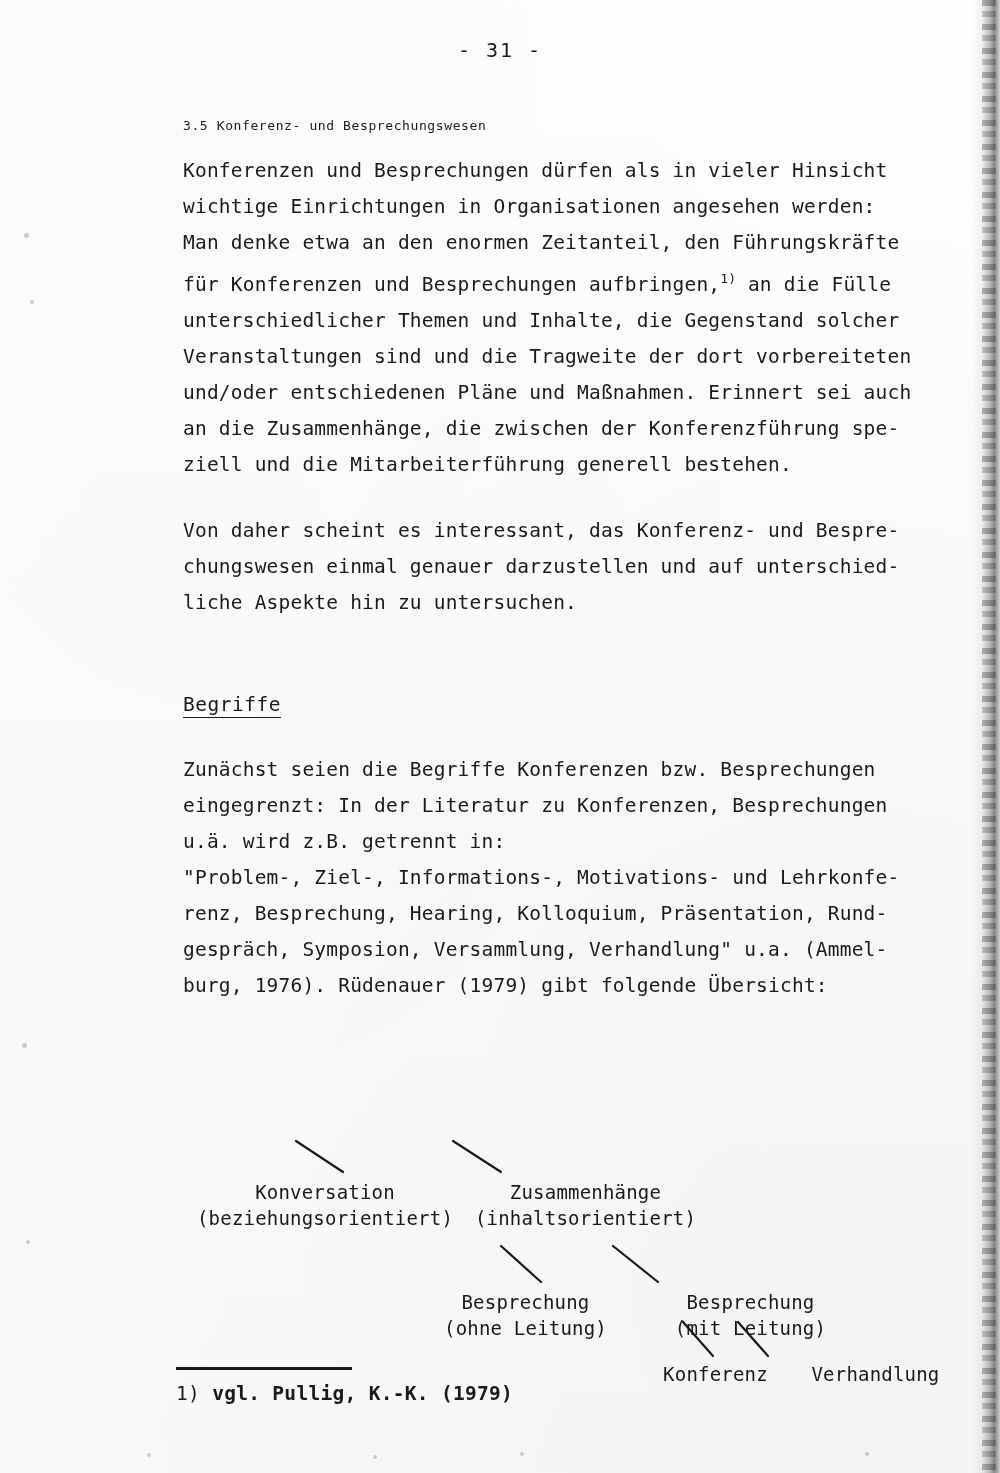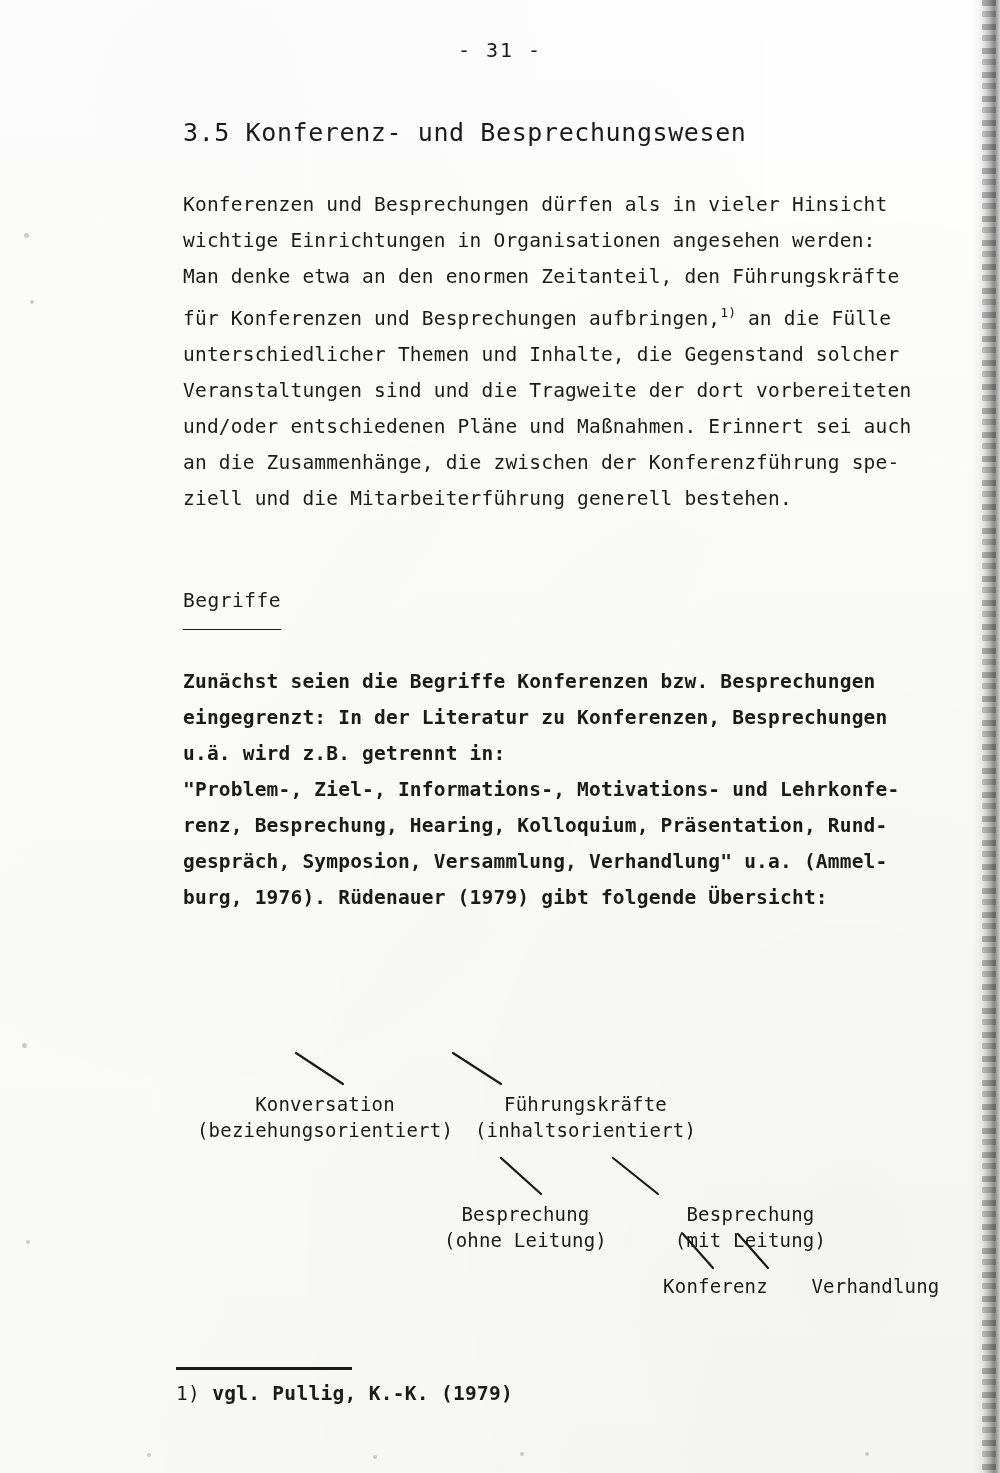--- a/index.html
+++ b/index.html
@@ -72,41 +72,41 @@
   }
 
   .content {
     position: absolute;
     left: 183px;
     top: 118px;
     width: 760px;
   }
 
   .heading {
-    font-size: 25px;
+    font-size: 13px;
     letter-spacing: 0.6px;
-    margin-bottom: 40px;
+    margin-bottom: 20px;
   }
 
   p.para {
     font-size: 19.5px;
     line-height: 36px;
     letter-spacing: 0.2px;
     margin: 0 0 30px 0;
     white-space: pre-wrap;
   }
-  p.para.tight { margin-bottom: 0; font-weight: bold; }
+  p.para.tight { margin-bottom: 0; }
 
   .sub-heading {
     font-size: 19.5px;
     letter-spacing: 0.5px;
     margin: 42px 0 34px 0;
     display: inline-block;
     border-bottom: 1.6px solid #1a1a1a;
-    padding-bottom: 17px;
+    padding-bottom: 1px;
   }
 
   .sup {
     font-size: 13px;
     vertical-align: super;
     letter-spacing: 0;
   }
 
   
   .diagram {
@@ -165,20 +165,23 @@
     <p class="para"><span>Konferenzen und Besprechungen dürfen als in vieler Hinsicht
 wichtige Einrichtungen in Organisationen angesehen werden:
 Man denke etwa an den enormen Zeitanteil, den Führungskräfte
 für Konferenzen und Besprechungen aufbringen,</span><span class="sup">1)</span><span> an die Fülle
 unterschiedlicher Themen und Inhalte, die Gegenstand solcher
 Veranstaltungen sind und die Tragweite der dort vorbereiteten
 und/oder entschiedenen Pläne und Maßnahmen. Erinnert sei auch
 an die Zusammenhänge, die zwischen der Konferenzführung spe-
 ziell und die Mitarbeiterführung generell bestehen.</span></p>
 
+    <p class="para">Von daher scheint es interessant, das Konferenz- und Bespre-
+chungswesen einmal genauer darzustellen und auf unterschied-
+liche Aspekte hin zu untersuchen.</p>
 
     <div class="sub-heading">Begriffe</div>
 
     <p class="para tight">Zunächst seien die Begriffe Konferenzen bzw. Besprechungen
 eingegrenzt: In der Literatur zu Konferenzen, Besprechungen
 u.ä. wird z.B. getrennt in:
 "Problem-, Ziel-, Informations-, Motivations- und Lehrkonfe-
 renz, Besprechung, Hearing, Kolloquium, Präsentation, Rund-
 gespräch, Symposion, Versammlung, Verhandlung" u.a. (Ammel-
 burg, 1976). Rüdenauer (1979) gibt folgende Übersicht:</p>
@@ -190,21 +193,21 @@
           <line x1="270" y1="77" x2="318" y2="108"></line>
           <line x1="358" y1="218" x2="318" y2="182"></line>
           <line x1="430" y1="182" x2="475" y2="218"></line>
           <line x1="530" y1="292" x2="500" y2="258"></line>
           <line x1="555" y1="258" x2="585" y2="292"></line>
         </g>
       </svg>
 
       <div class="node" style="left:-3px; top:115px; width:290px;">Konversation
 (beziehungsorientiert)</div>
-      <div class="node" style="left:275px; top:115px; width:255px;">Führungskräfte
+      <div class="node" style="left:275px; top:115px; width:255px;">Zusammenhänge
 (inhaltsorientiert)</div>
       <div class="node" style="left:230px; top:225px; width:225px;">Besprechung
 (ohne Leitung)</div>
       <div class="node" style="left:455px; top:225px; width:225px;">Besprechung
 (mit Leitung)</div>
       <div class="node" style="left:440px; top:297px; width:185px;">Konferenz</div>
       <div class="node" style="left:600px; top:297px; width:185px;">Verhandlung</div>
     </div>
 
   </div>

